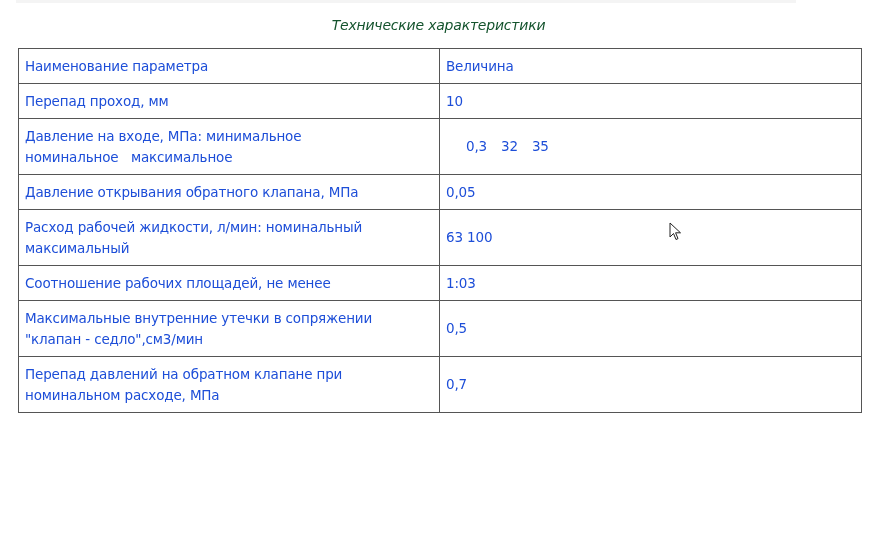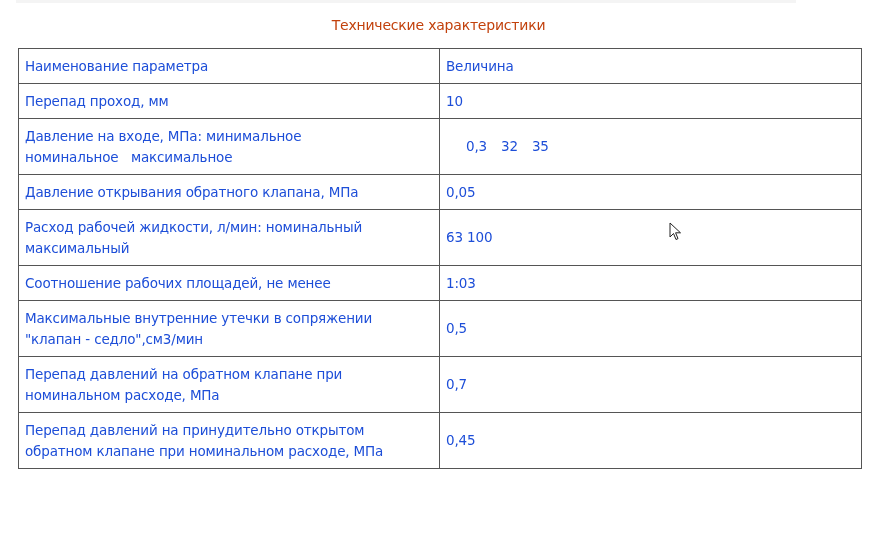--- a/index.html
+++ b/index.html
@@ -22,22 +22,23 @@
       width: 780px;
       height: 3px;
       background: #f4f4f4;
     }
     .caption {
       position: absolute;
       top: 17px;
       left: 0;
       width: 877px;
       text-align: center;
+      font-style: italic;
       font-size: 14px;
-      color: #c2410c;
+      color: #14532d;
       font-family: "DejaVu Sans", sans-serif;
       letter-spacing: -0.2px;
     }
     table.specs {
       position: absolute;
       left: 18px;
       top: 48px;
       width: 843px;
       border-collapse: collapse;
       table-layout: fixed;
@@ -119,25 +120,18 @@
       </td>
       <td>0,5</td>
     </tr>
     <tr class="h56">
       <td>
         <div>Перепад давлений на обратном клапане при</div>
         <div>номинальном расходе, МПа</div>
       </td>
       <td>0,7</td>
     </tr>
-    <tr class="h56">
-      <td>
-        <div>Перепад давлений на принудительно открытом</div>
-        <div>обратном клапане при номинальном расходе, МПа</div>
-      </td>
-      <td>0,45</td>
-    </tr>
   </tbody>
 </table>
 
 <svg class="cursor" viewBox="0 0 14 20" xmlns="http://www.w3.org/2000/svg">
   <path d="M1 1 L1 15 L4.5 11.5 L7 17.5 L9 16.6 L6.6 10.8 L11.5 10.8 Z" fill="#ffffff" stroke="#222222" stroke-width="1" stroke-linejoin="round"></path>
 </svg>
 
 </body></html>

